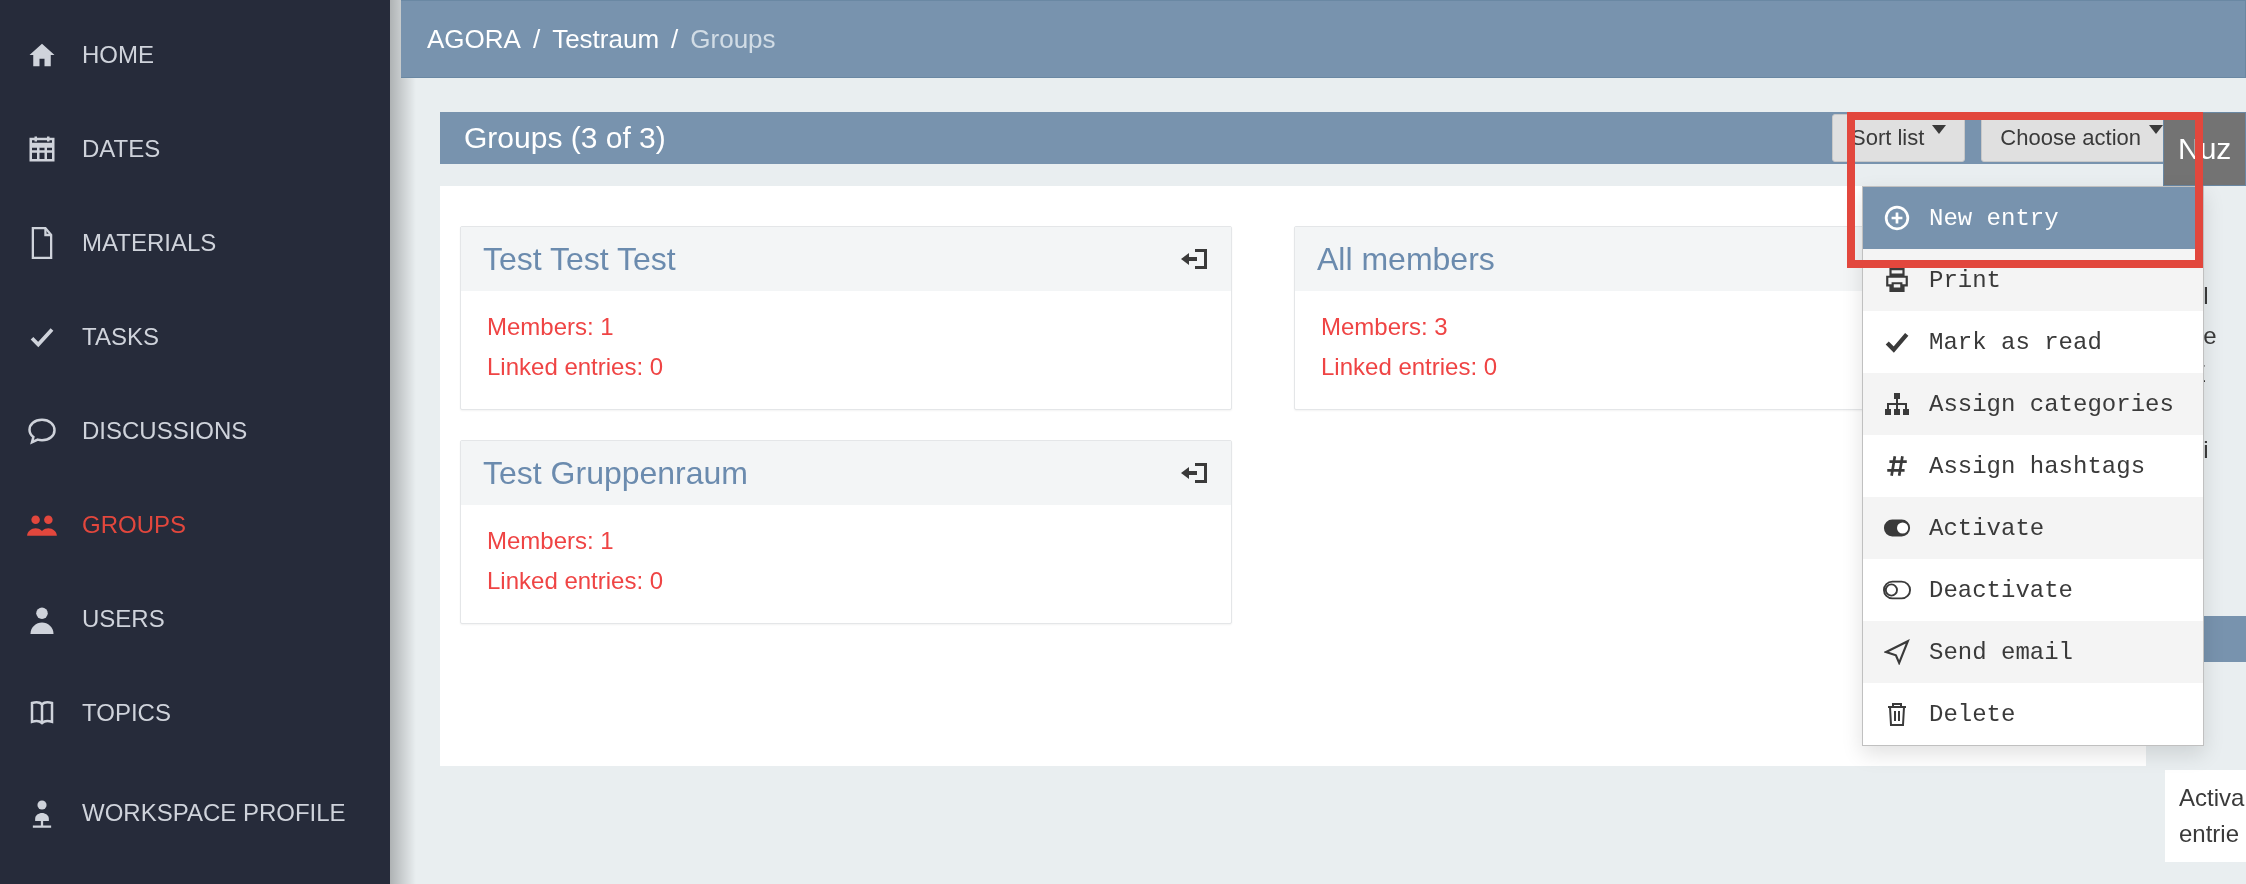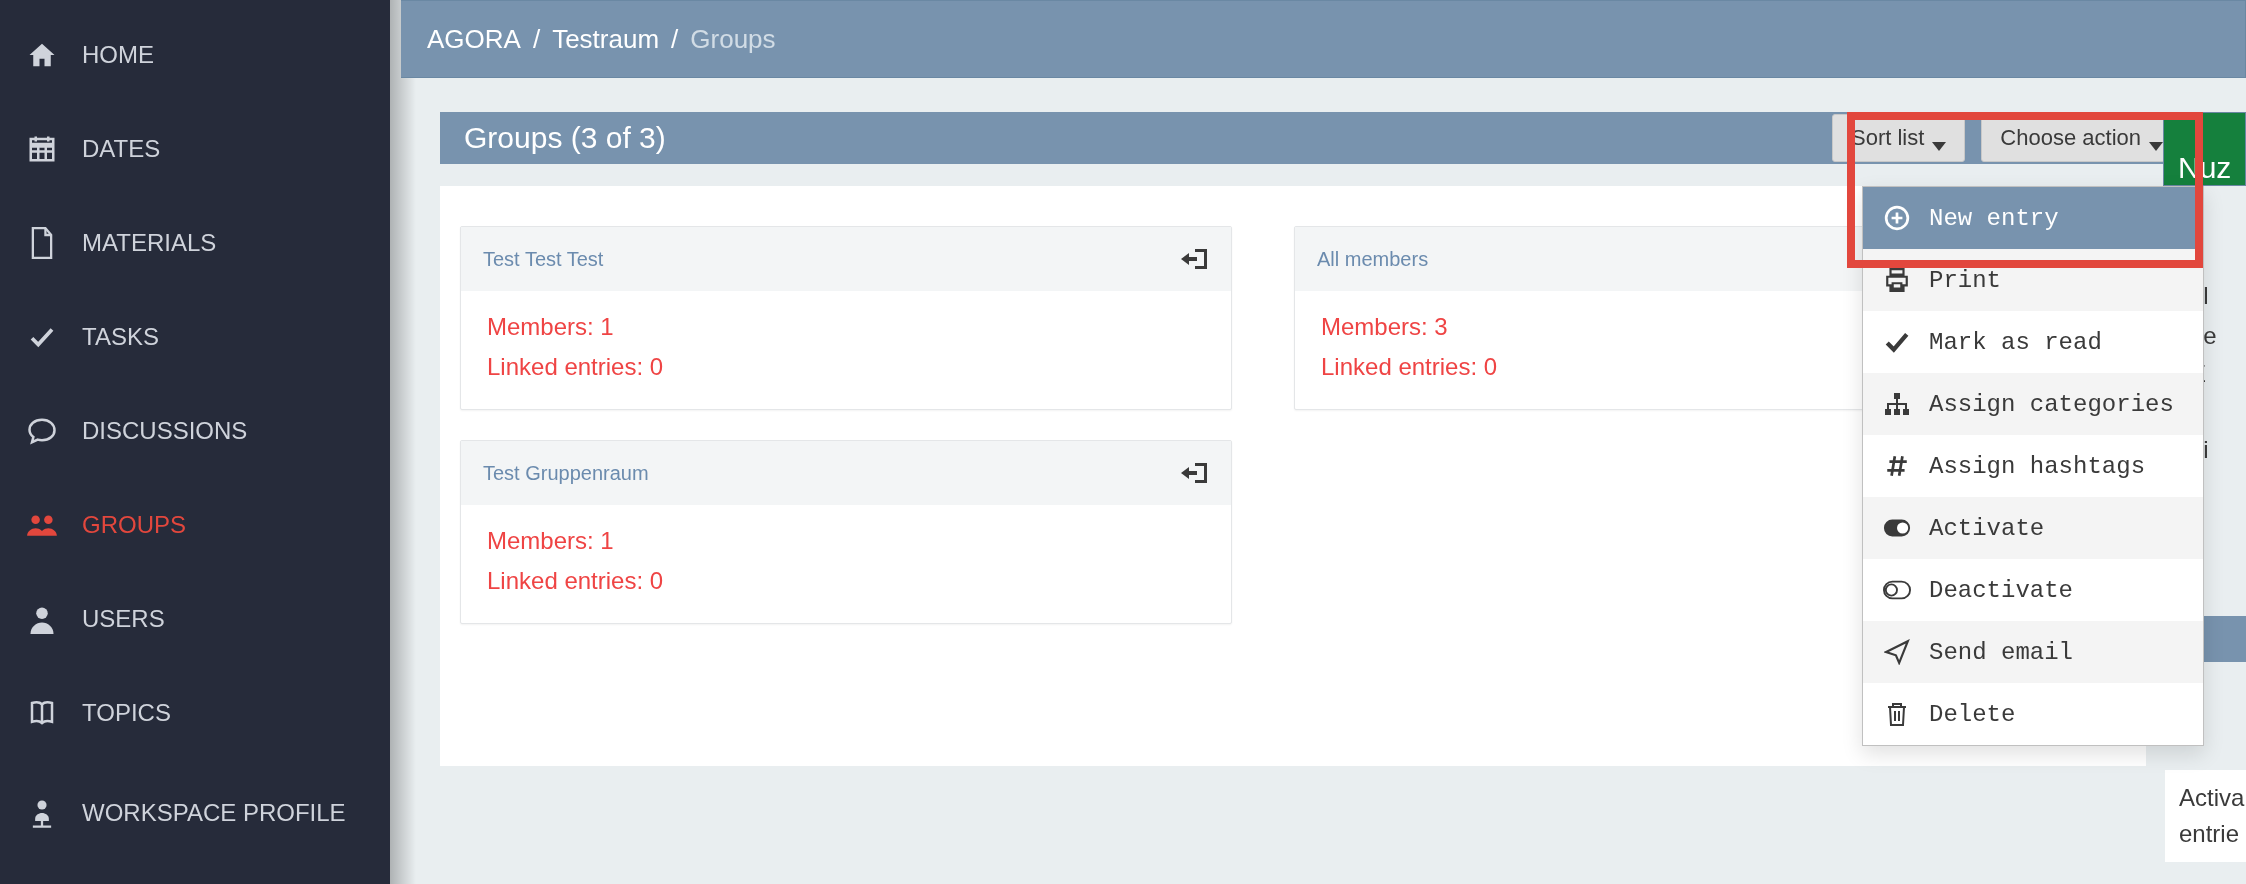--- a/index.html
+++ b/index.html
@@ -44,58 +44,58 @@
   .page-strip {
     position: absolute; left: 440px; top: 112px; right: 40px; height: 52px;
     background: #7893ae; color: #fff; font-size: 30px; font-weight: 500;
     display: flex; align-items: center; padding: 0 24px;
     justify-content: space-between;
   }
   .page-strip .btns { display: flex; gap: 16px; }
   .page-strip .btn {
     background: #e0e0e0; color: #3a3a3a; font-size: 22px;
     padding: 10px 18px; border: 1px solid #c8c8c8; border-radius: 3px;
-    display: flex; align-items: flex-end; gap: 8px; cursor: pointer;
+    display: flex; align-items: flex-start; gap: 8px; cursor: pointer;
   }
   .page-strip .btn .caret {
     width: 0; height: 0; border-left: 7px solid transparent; border-right: 7px solid transparent;
     border-top: 9px solid #3a3a3a;
   }
   .page-strip .btn.choose {  }
 
   
   .red-box {
     position: absolute; left: 1847px; top: 112px; width: 356px; height: 156px;
     border: 8px solid #e2473d; pointer-events: none; z-index: 30;
   }
 
   
   .blue-btn {
     position: absolute; left: 2163px; top: 112px; width: 83px; height: 74px;
-    background: #15803d; color: #fff; font-size: 30px;
-    display: flex; align-items: flex-end; padding-left: 14px; overflow: hidden;
+    background: #737373; color: #fff; font-size: 30px;
+    display: flex; align-items: center; padding-left: 14px; overflow: hidden;
     border: 1px solid #6a88a3;
   }
 
   
   .main-panel {
     position: absolute; left: 440px; top: 186px; right: 100px; height: 580px;
     background: #fff;
   }
 
   
   .card {
     position: absolute; width: 772px;
     background: #fff; border: 1px solid #e4e6e8; border-radius: 2px;
     box-shadow: 0 1px 2px rgba(0,0,0,0.05);
   }
   .card .head {
     height: 64px; background: #f3f5f6; display: flex; align-items: center;
     justify-content: space-between; padding: 0 22px;
-    font-size: 20px; color: #6b8bae;
+    font-size: 32px; color: #6b8bae;
   }
   .card .head .enter-icon { color: #3a3a3a; }
   .card .body { padding: 16px 26px 22px; font-size: 24px; color: #ef4444; }
   .card .body .line { padding: 6px 0; }
 
   .card.c1 { left: 20px; top: 40px; }
   .card.c2 { left: 854px; top: 40px; }
   .card.c3 { left: 20px; top: 254px; }
 
   

